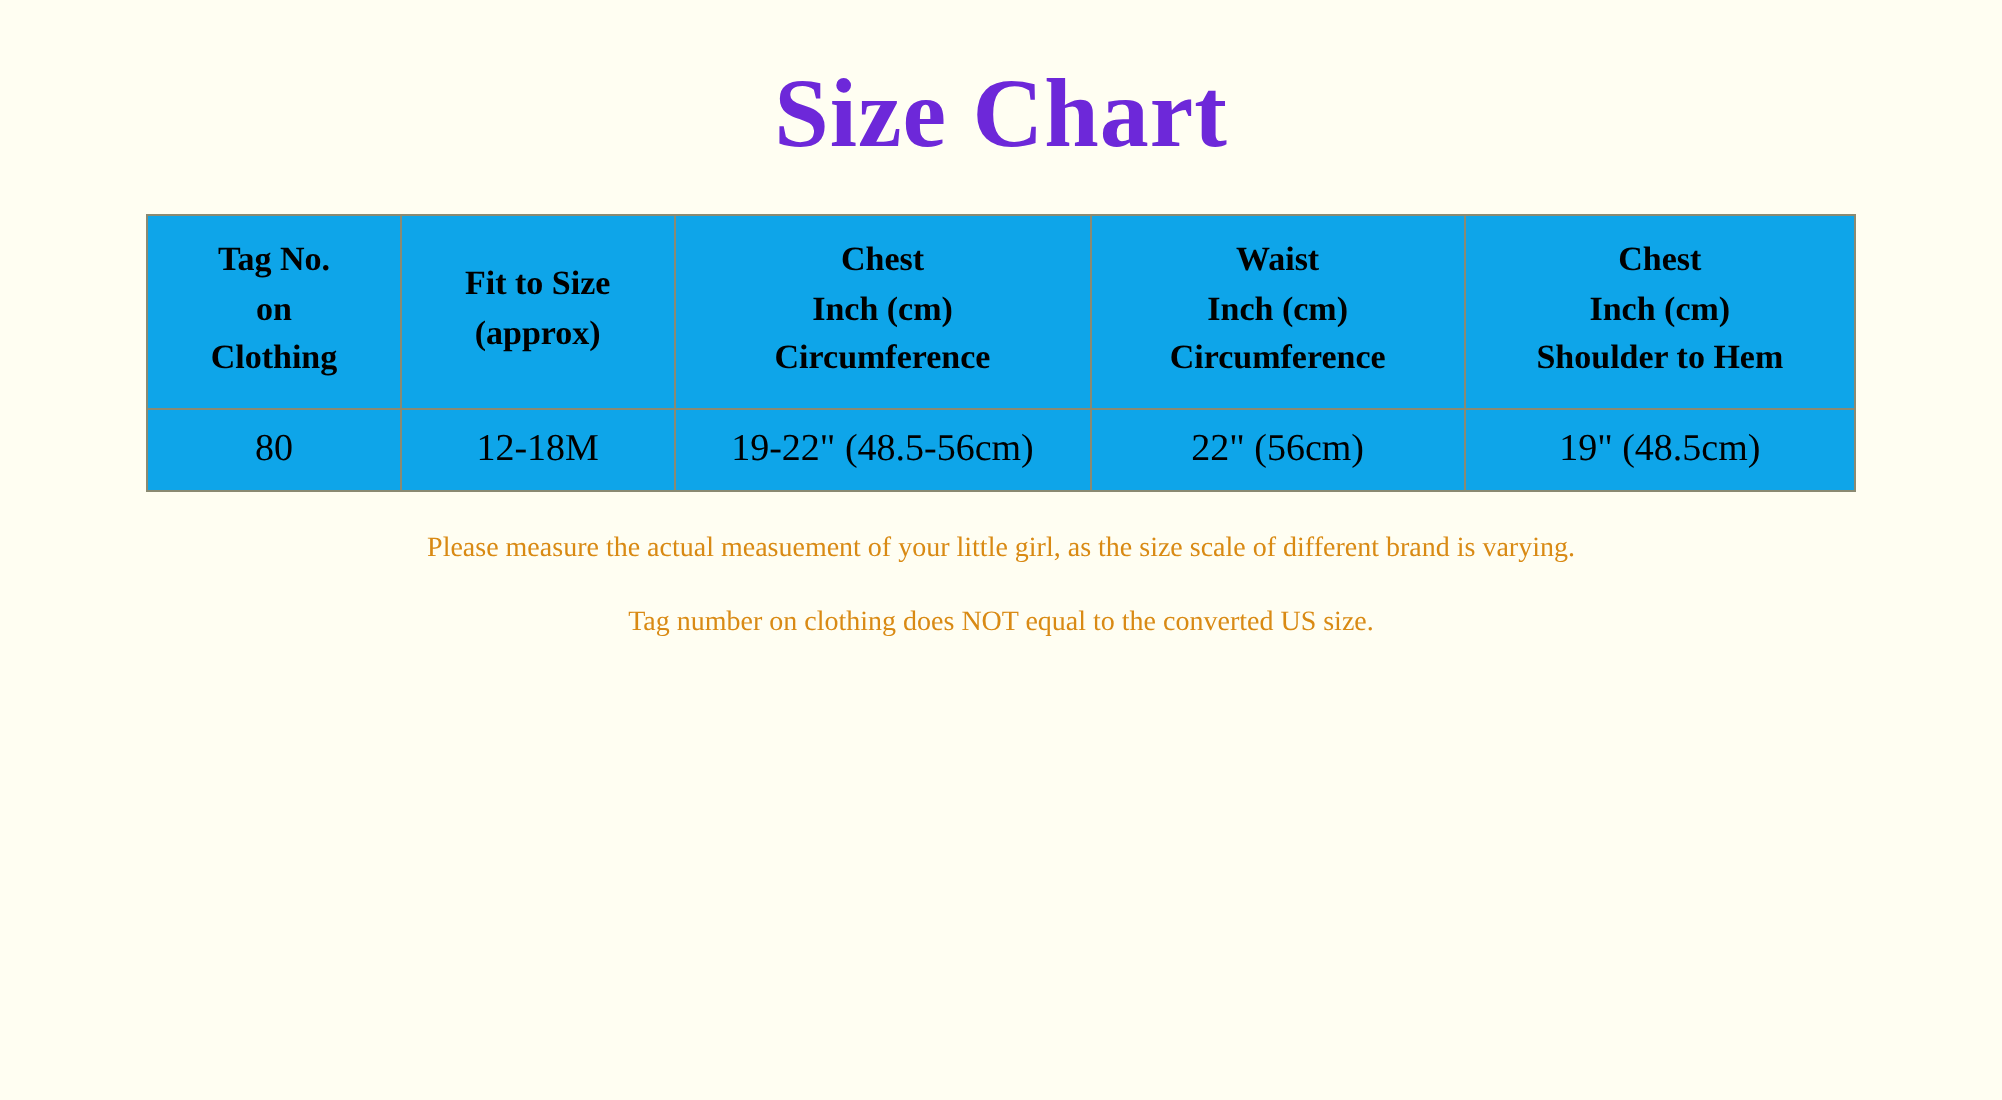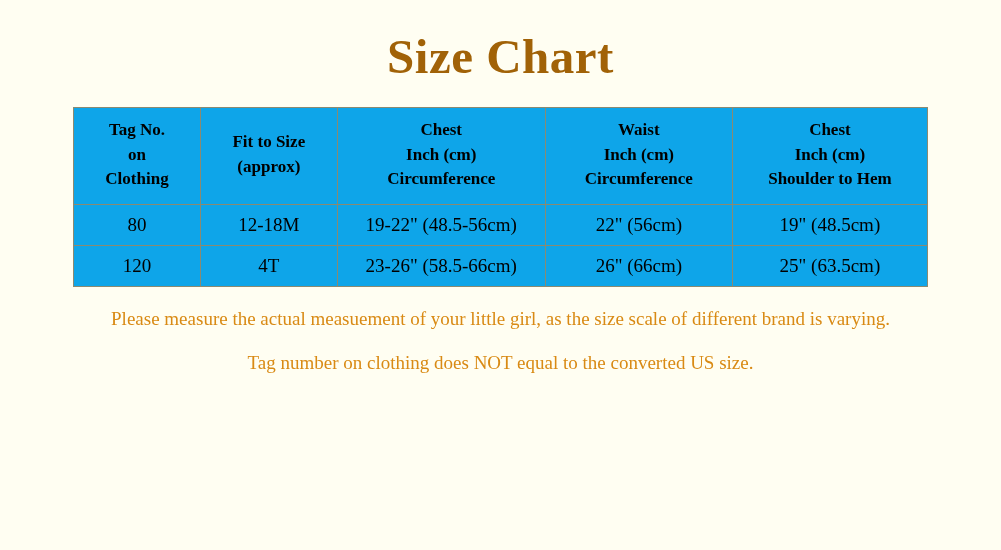--- a/index.html
+++ b/index.html
@@ -14,21 +14,21 @@
     overflow: hidden;
   }
   .page {
     position: relative;
     width: 1001px;
     height: 550px;
     box-sizing: border-box;
   }
   .title {
     text-align: center;
-    color: #a16207;
+    color: #6d28d9;
     font-family: "Liberation Serif", serif;
     font-weight: bold;
     font-size: 49px;
     letter-spacing: 0.5px;
     padding-top: 32px;
     line-height: 1;
   }
   .table-wrap {
     margin: 26px auto 0 auto;
     width: 855px;
@@ -64,21 +64,21 @@
   .col-3 { width: 22.0%; }
   .col-4 { width: 23.0%; }
   .hdr-line { display: block; }
   .notes {
     margin-top: 18px;
     text-align: center;
     color: #d98a14;
     font-family: "Liberation Serif", serif;
   }
   .note {
-    font-size: 19px;
+    font-size: 14px;
     line-height: 1.5;
     margin: 6px 0;
   }
   .note.second {
     margin-top: 16px;
   }
 </style>
 </head>
 <body>
 
@@ -117,27 +117,20 @@
         </tr>
       </thead>
       <tbody>
         <tr>
           <td class="col-0">80</td>
           <td class="col-1">12-18M</td>
           <td class="col-2">19-22" (48.5-56cm)</td>
           <td class="col-3">22" (56cm)</td>
           <td class="col-4">19" (48.5cm)</td>
         </tr>
-        <tr>
-          <td class="col-0">120</td>
-          <td class="col-1">4T</td>
-          <td class="col-2">23-26" (58.5-66cm)</td>
-          <td class="col-3">26" (66cm)</td>
-          <td class="col-4">25" (63.5cm)</td>
-        </tr>
       </tbody>
     </table>
   </div>
 
   <div class="notes">
     <div class="note">Please measure the actual measuement of your little girl, as the size scale of different brand is varying.</div>
     <div class="note second">Tag number on clothing does NOT equal to the converted US size.</div>
   </div>
 
 </div>

